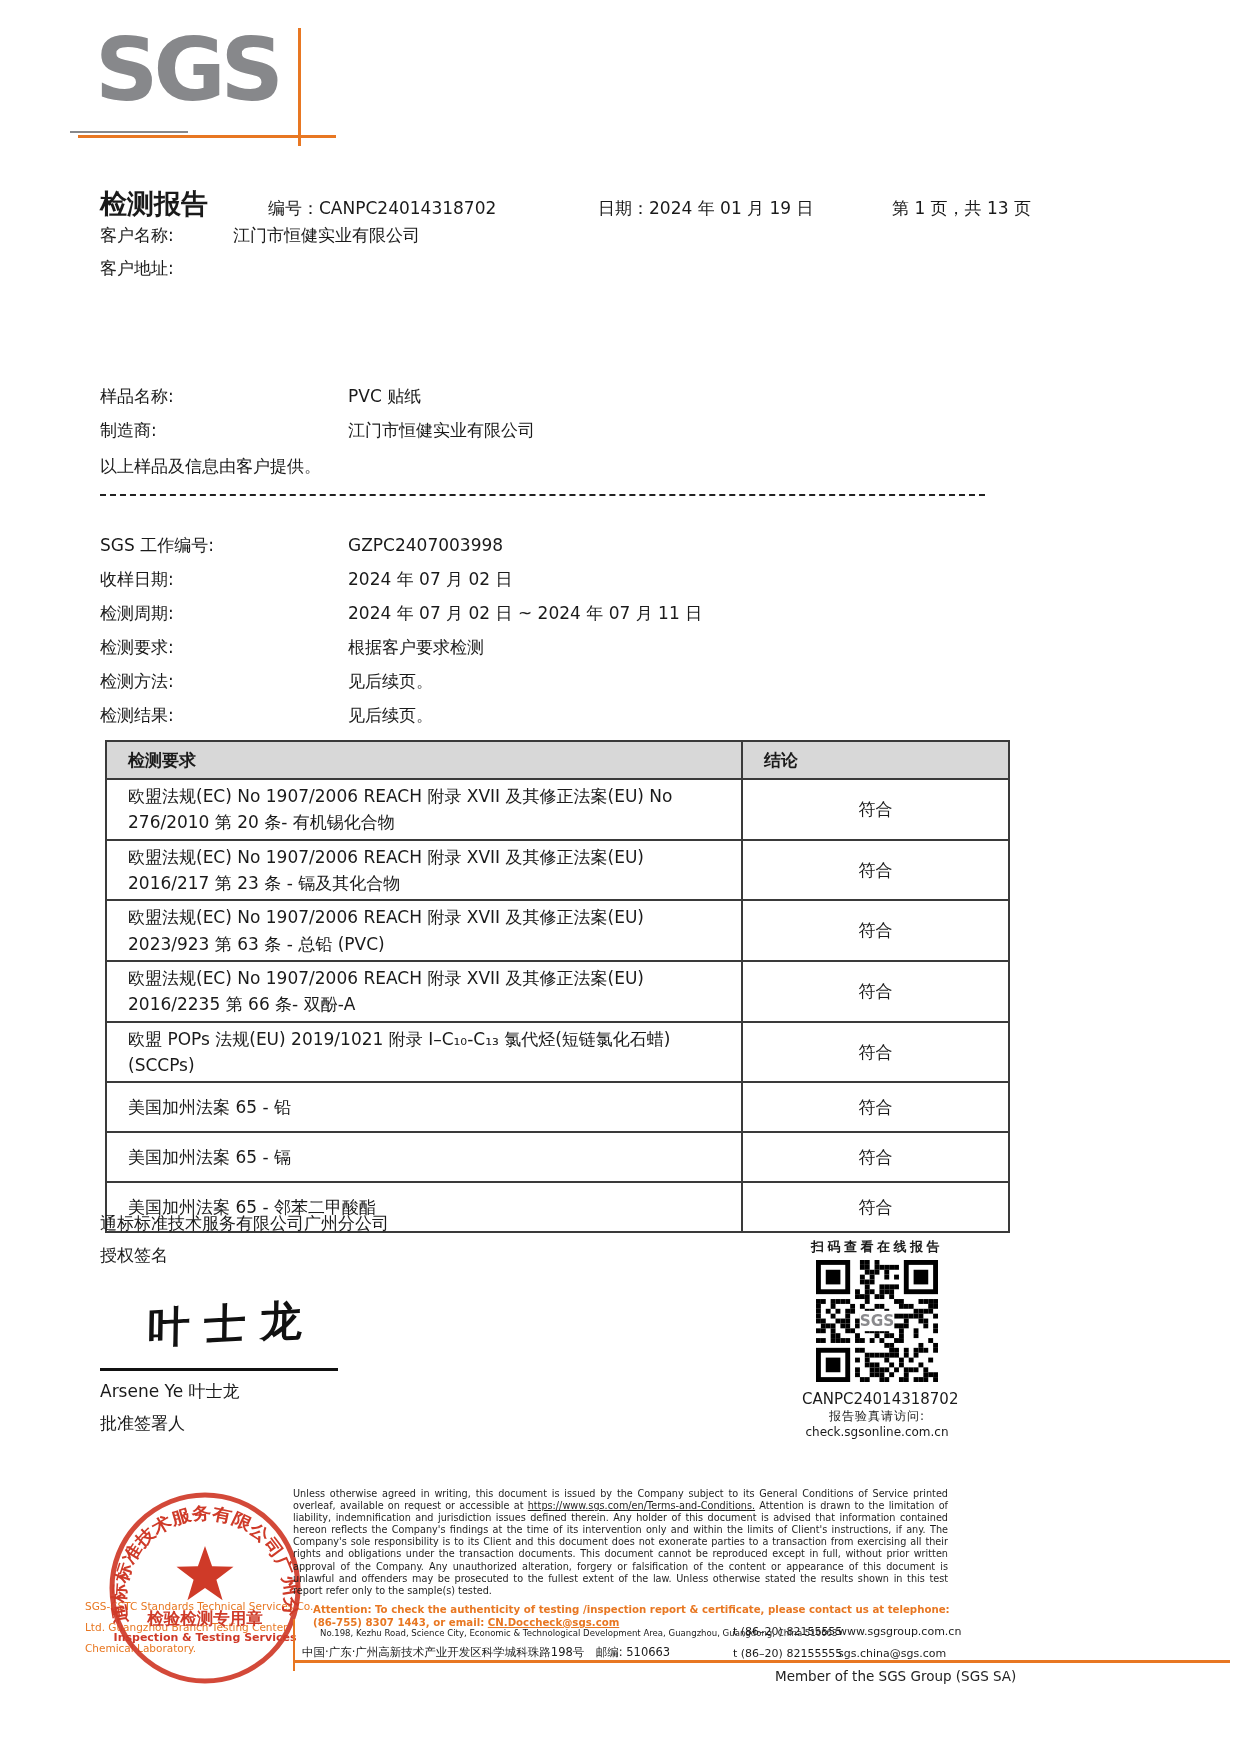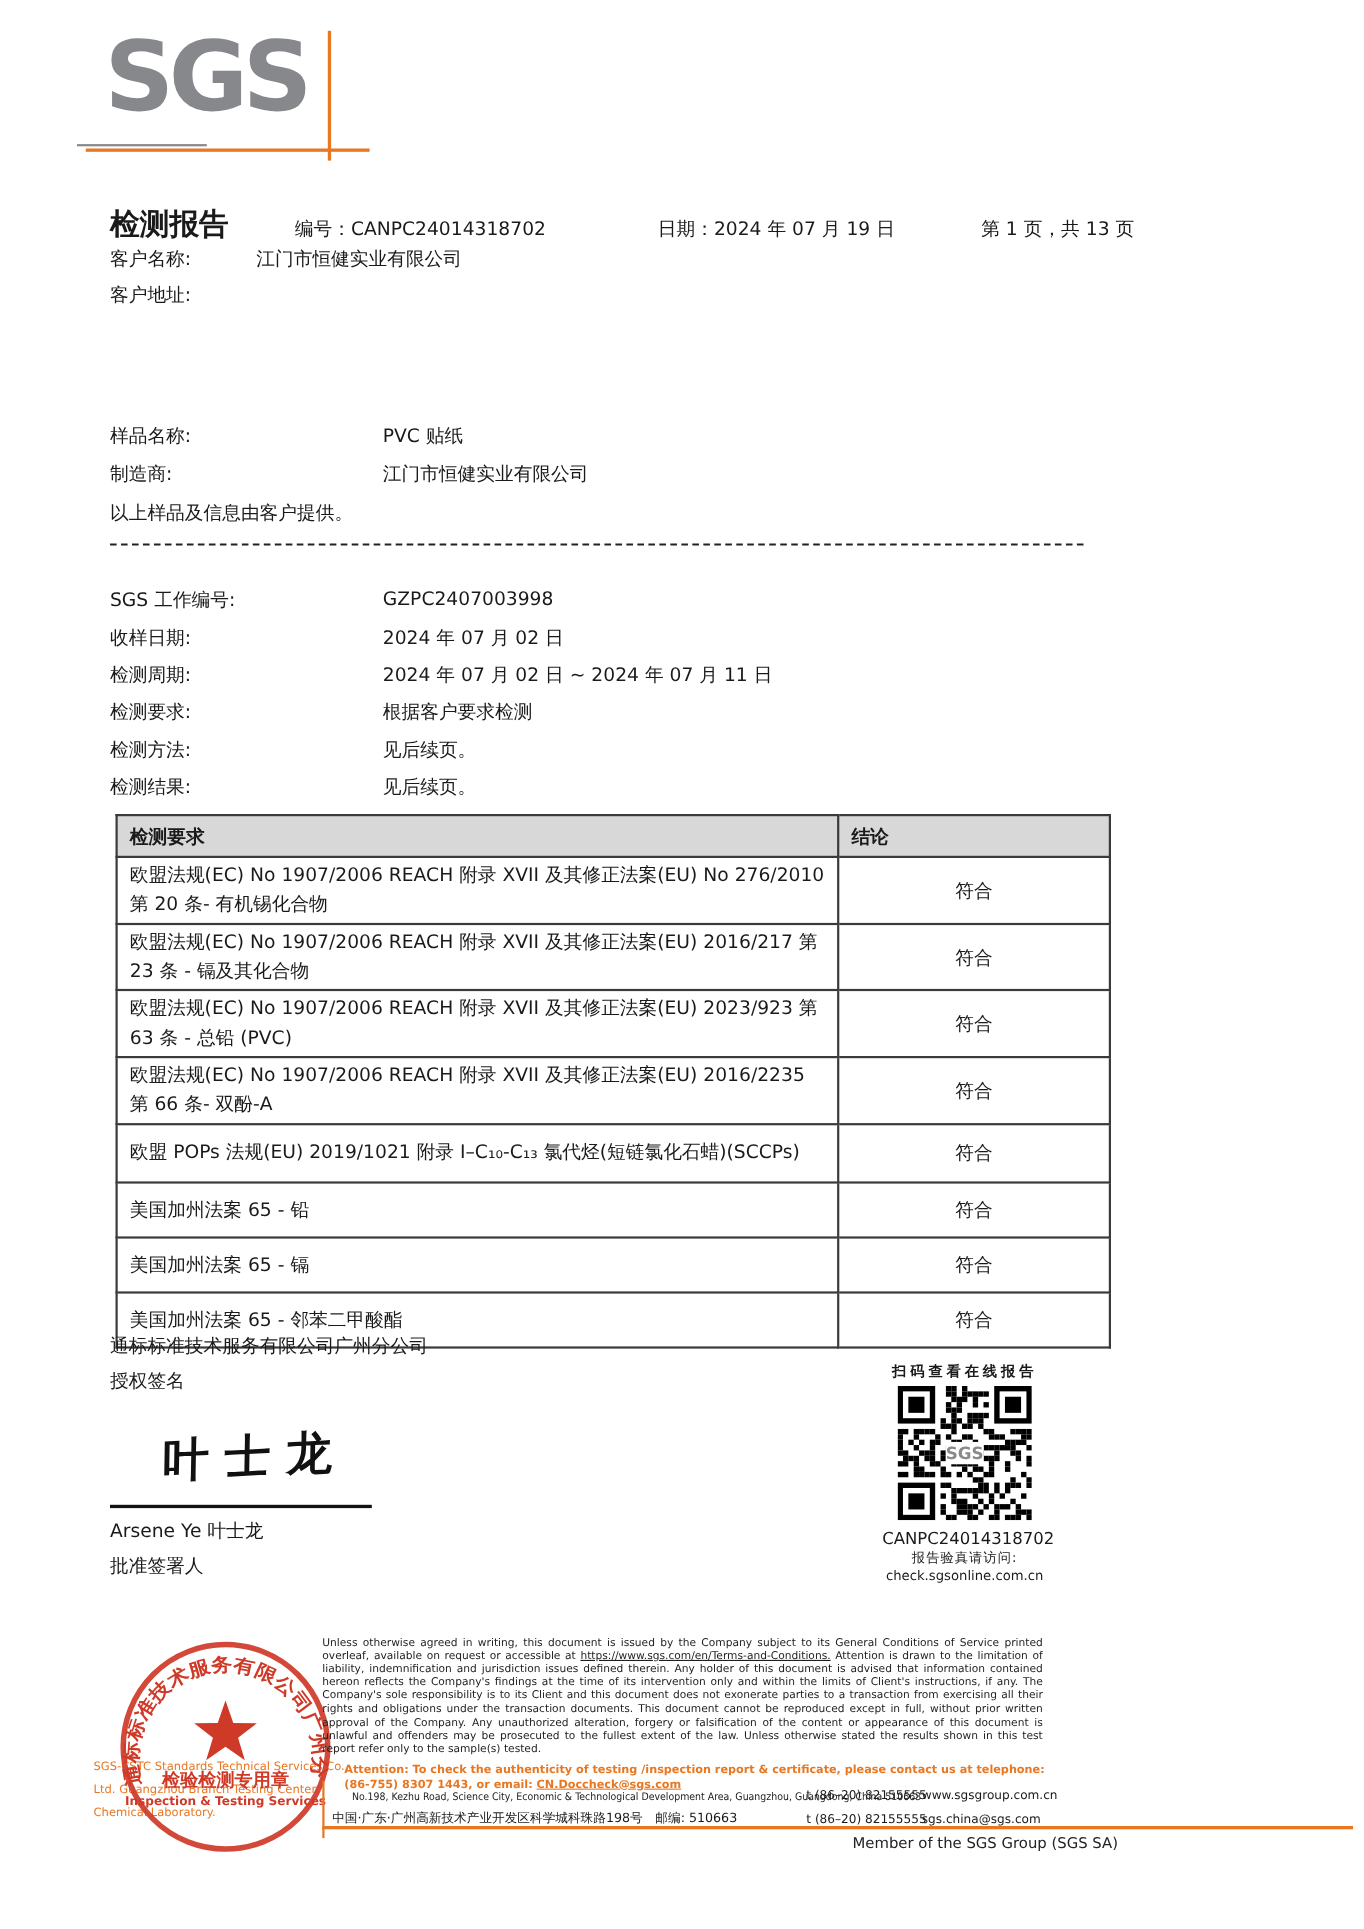--- a/index.html
+++ b/index.html
@@ -21,21 +21,21 @@
   .kv-value{font-size:17px;}
 
   .dashed{border-top:2px dashed #222;width:885px;height:0;}
 
   .job-row{display:flex;height:34px;align-items:center;}
   .job-label{width:248px;font-size:17px;flex:none;}
   .job-value{font-size:17px;}
 
   
   table.results{border-collapse:collapse;width:905px;table-layout:fixed;}
-  table.results th,table.results td{border:2px solid #3a3a3a;font-size:17px;padding:3px 11px;vertical-align:middle;}
+  table.results th,table.results td{border:2px solid #3a3a3a;font-size:17px;padding:3px 21px;vertical-align:middle;}
   table.results th{background:#d8d8d8;height:30px;font-weight:bold;}
   th.req-h{text-align:left;}
   th.con-h{text-align:left;width:223px;}
   td.req{text-align:left;line-height:1.55;}
   td.con{text-align:center;}
   tr.h55 td{height:50px;}
   tr.h50 td{height:45px;}
   tr.h47 td{height:42px;margin-top:20px;}
 
   
@@ -70,21 +70,21 @@
 
   <div class="abs" style="left:95px;top:26px;">
     <div class="logo-text">SGS</div>
   </div>
   <div class="abs logo-grayline" style="left:70px;top:131px;"></div>
   <div class="abs logo-hline" style="left:78px;top:135px;"></div>
   <div class="abs logo-vline" style="left:298px;top:28px;"></div>
 
   <div class="abs report-title" style="left:100px;top:186px;">检测报告</div>
   <div class="abs hdr" style="left:268px;top:197px;">编号：CANPC24014318702</div>
-  <div class="abs hdr" style="left:598px;top:197px;">日期：2024 年 07 月 19 日</div>
+  <div class="abs hdr" style="left:598px;top:197px;">日期：2024 年 01 月 19 日</div>
   <div class="abs hdr" style="left:892px;top:197px;">第 1 页，共 13 页</div>
 
   <div class="abs kv-label" style="left:100px;top:224px;">客户名称:</div>
   <div class="abs kv-value" style="left:233px;top:224px;">江门市恒健实业有限公司</div>
   <div class="abs kv-label" style="left:100px;top:257px;">客户地址:</div>
 
   <div class="abs kv-label" style="left:100px;top:385px;">样品名称:</div>
   <div class="abs kv-value" style="left:348px;top:385px;">PVC 贴纸</div>
   <div class="abs kv-label" style="left:100px;top:419px;">制造商:</div>
   <div class="abs kv-value" style="left:348px;top:419px;">江门市恒健实业有限公司</div>

